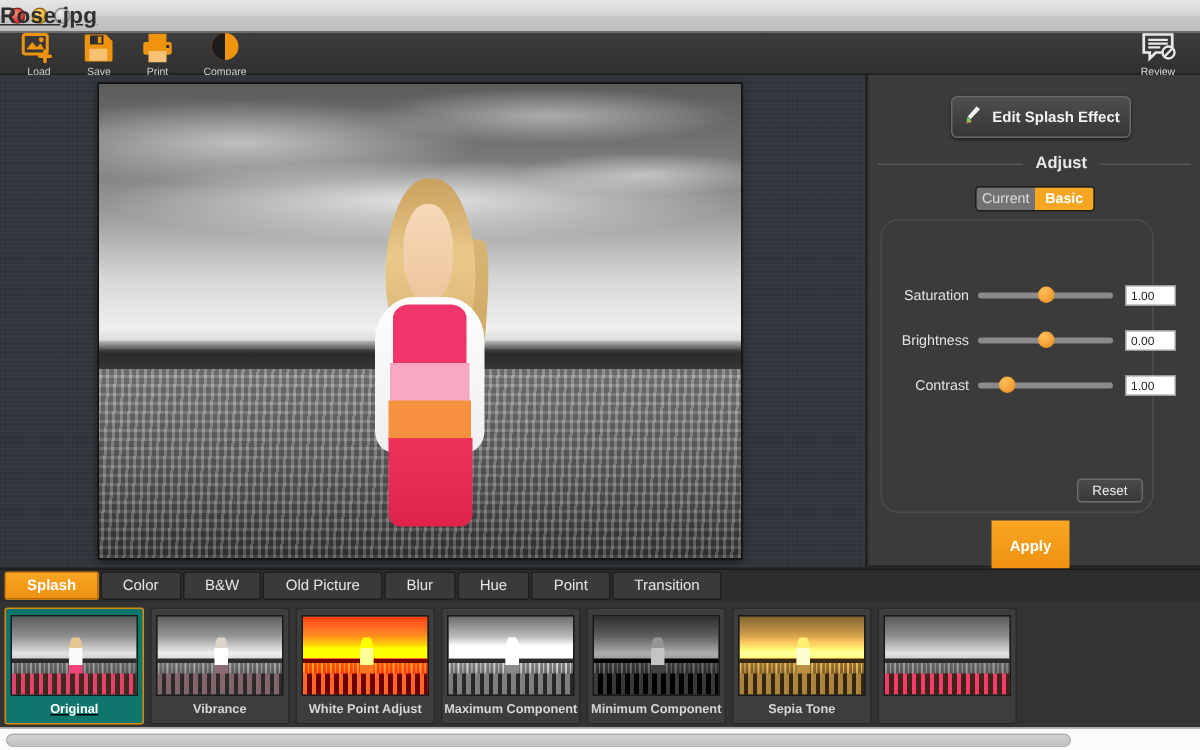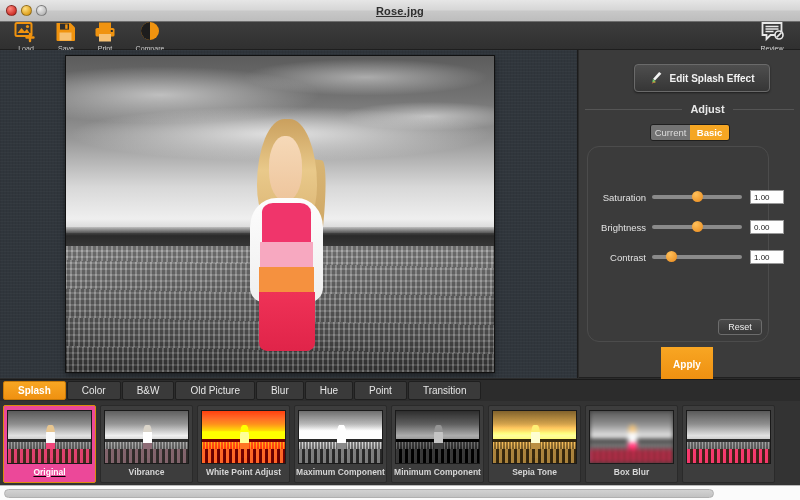--- a/index.html
+++ b/index.html
@@ -16,22 +16,22 @@
     background: linear-gradient(to bottom,#e6e6e6 0%,#d6d6d6 48%,#c8c8c8 52%,#bdbdbd 100%);
     border-bottom:1px solid #6d6d6d;
     display:flex; align-items:center;
   }
   .lights{ display:flex; gap:4px; margin-left:6px; }
   .light{ width:11px; height:11px; border-radius:50%; border:1px solid rgba(0,0,0,.35); }
   .l-close{ background:radial-gradient(circle at 35% 30%, #ff8a80, #d0342c 70%); }
   .l-min{ background:radial-gradient(circle at 35% 30%, #ffe082, #e0a321 70%); }
   .l-zoom{ background:radial-gradient(circle at 35% 30%, #f0f0f0, #bcbcbc 70%); }
   .win-title{
-    position:absolute; left:0; right:0; text-align:center;
-    font-size:11px; color:#2e2e2e; font-weight:bold;
+    position:absolute; left:0; right:0; 
+    font-size:15px; color:#2e2e2e; font-weight:bold;
     letter-spacing:.2px;
     text-decoration:underline;
   }
 
   
   .toolbar{
     position:absolute; left:0; top:22px; width:800px; height:28px;
     background: linear-gradient(to bottom,#3c3c3c,#303030);
     border-bottom:1px solid #1e1e1e;
   }
@@ -139,21 +139,21 @@
   .g-orange{ position:absolute; left:13%; top:60%; width:75%; height:11%; background:#f5913f; }
   .g-red{ position:absolute; left:12%; top:70%; width:78%; height:24%;
           background:linear-gradient(to bottom,#ef3257,#e02449); border-radius:0 0 14% 14%; }
 
   
   .panel{
     position:absolute; left:579px; top:50px; width:221px; height:328px;
     background:#3b3b3b; border-bottom:1px solid #202020;
   }
   .splash-btn{
-    position:absolute; left:55px; top:14px; width:136px; height:28px;
+    position:absolute; left:55px; top:14px; width:120px; height:28px;
     background:linear-gradient(to bottom,#4e4e4e,#363636);
     border:1px solid #6a6a6a; border-radius:4px;
     display:flex; align-items:center; justify-content:center; gap:5px;
     color:#f2f2f2; font-size:10px; font-weight:bold; cursor:pointer;
     box-shadow:0 1px 2px rgba(0,0,0,.5);
   }
   .adjust-hdr{
     position:absolute; left:0; top:50px; width:221px; height:18px;
     display:flex; align-items:center; justify-content:center;
   }
@@ -208,21 +208,21 @@
   
   .strip{
     position:absolute; left:0; top:401px; width:800px; height:84px;
     background:#333; display:flex; gap:4px; padding:4px 3px 0 3px; overflow:hidden;
   }
   .thumb{
     width:93px; height:78px; background:#3d3d3d; border:1px solid #2a2a2a;
     border-radius:2px; display:flex; flex-direction:column; align-items:center; cursor:pointer;
     flex:0 0 auto;
   }
-  .thumb.sel{ background:#ec4899; border-color:#d98c0c;text-decoration:underline; }
+  .thumb.sel{ background:#0f766e; border-color:#d98c0c;text-decoration:underline; }
   .tpic{ width:85px; height:54px; margin-top:4px; border:1px solid #1a1a1a; overflow:hidden; position:relative; }
   .tlabel{ font-size:8.5px; color:#d6d6d6; margin-top:3px; font-weight:bold; }
   .thumb.sel .tlabel{ color:#fff; }
 
   
   .mini{ position:absolute; inset:0; }
   .mini .msky{ position:absolute; left:0; top:0; width:100%; height:55%;
     background:linear-gradient(to bottom,#5a5a5a,#8e8e8e 45%,#e2e2e2 85%,#c9c9c9 100%); }
   .mini .mline{ position:absolute; left:0; top:53%; width:100%; height:6%; background:#2b2b2b; }
   .mini .mfield{ position:absolute; left:0; top:59%; width:100%; height:41%;
@@ -487,32 +487,20 @@
             <div class="msky"></div>
             <div class="mline"></div>
             <div class="mfield"></div>
             <div class="mgirl"></div>
             <div class="mflow"></div>
           </div>
       </div>
       <div class="tlabel">Sepia Tone</div>
     </div>
 
-    <div class="thumb t-box">
-      <div class="tpic">
-        <div class="mini">
-            <div class="msky"></div>
-            <div class="mline"></div>
-            <div class="mfield"></div>
-            <div class="mgirl"></div>
-            <div class="mflow"></div>
-          </div>
-      </div>
-      <div class="tlabel">Box Blur</div>
-    </div>
 
     <div class="thumb t-hex">
       <div class="tpic">
         <div class="mini">
             <div class="msky"></div>
             <div class="mline"></div>
             <div class="mfield"></div>
             <div class="mflow"></div>
           </div>
       </div>

